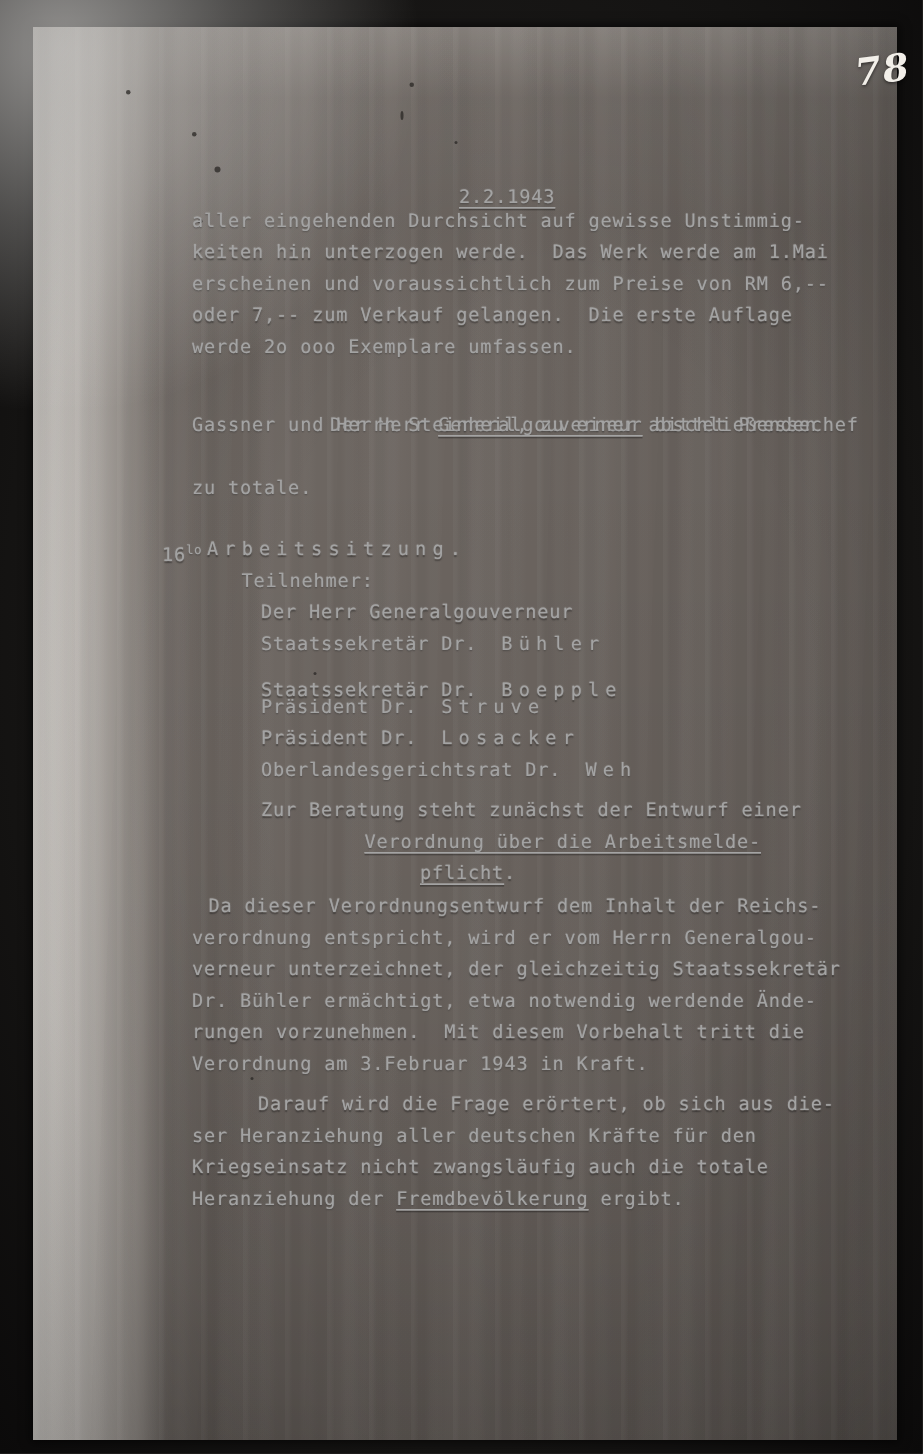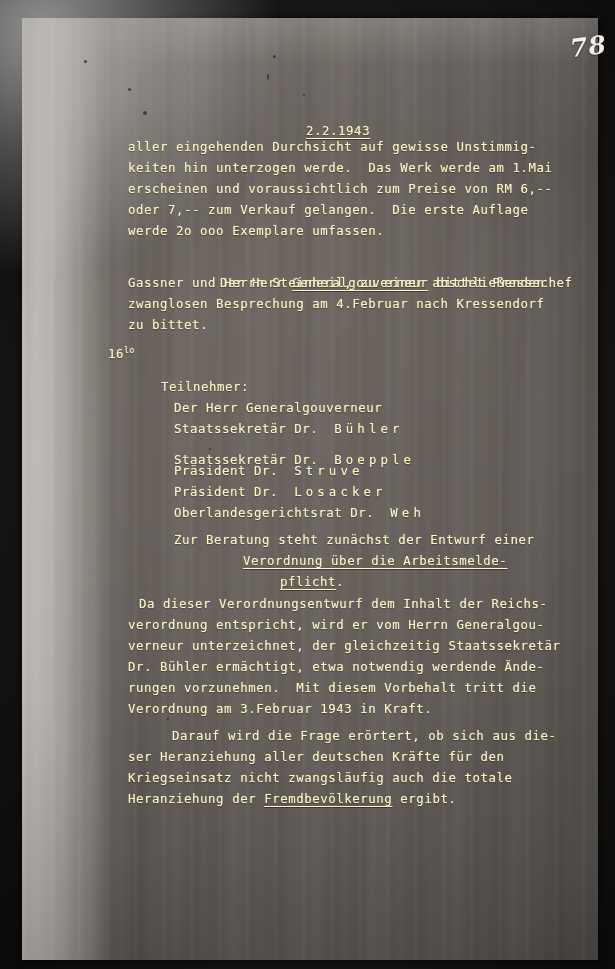--- a/index.html
+++ b/index.html
@@ -113,21 +113,21 @@
         rgba(0,0,0,0) 38%,
         rgba(0,0,0,.10) 74%,
         rgba(0,0,0,.26) 100%);
     pointer-events: none;
   }
 
   
   #type {
     position: absolute;
     inset: 0;
-    color: #fef9c3;
+    color: #a3a3a3;
     font-size: 12.4px;
     line-height: 20.6px;
     letter-spacing: .55px;
     text-shadow:
       0 0 1px rgba(255,255,255,.38),
       0 1px 1px rgba(0,0,0,.40);
     white-space: pre;
     pointer-events: none;
   }
   .ln {
@@ -202,25 +202,25 @@
     <div class="ln" style="left:128px; top:158px;">keiten hin unterzogen werde.  Das Werk werde am 1.Mai</div>
     <div class="ln" style="left:128px; top:179px;">erscheinen und voraussichtlich zum Preise von RM 6,--</div>
     <div class="ln" style="left:128px; top:200px;">oder 7,-- zum Verkauf gelangen.  Die erste Auflage</div>
     <div class="ln" style="left:128px; top:221px;">werde 2o ooo Exemplare umfassen.</div>
 
     
     <div class="ln" style="left:172px; top:252px;">
       <span>Der Herr </span><span class="u">Generalgouverneur</span><span> bittet Pressechef</span>
     </div>
     <div class="ln" style="left:128px; top:273px;">Gassner und Herrn Steinheil, zu einer abschließenden</div>
-    <div class="ln" style="left:128px; top:294px;">zwanglosen Besprechung am 4.Februar nach Kressendorf</div>
-    <div class="ln" style="left:128px; top:315px;">zu bittet.</div>
-
-    
-    <div class="ln" style="left:108px; top:340px;"><span>16</span><span class="sup">lo</span></div>
+    <div class="ln" style="left:128px; top:315px;">zu totale.</div>
+
+    
+    <div class="ln" style="left:108px; top:356px;"><span>16</span><span class="sup">lo</span></div>
+    <div class="ln sp" style="left:138px; top:356px;">Arbeitssitzung.</div>
     <div class="ln" style="left:128px; top:377px;margin-left:33px;">Teilnehmer:</div>
 
     
     <div class="ln" style="left:174px; top:398px;">Der Herr Generalgouverneur</div>
 
     <div class="ln" style="left:174px; top:419px;"><span>Staatssekretär Dr.</span><span>  </span><span class="sp">Bühler</span></div>
 
     <div class="ln" style="left:174px; top:440px;margin-top:10px;"><span>Staatssekretär Dr.</span><span>  </span><span class="sp">Boepple</span></div>
 
     <div class="ln" style="left:174px; top:461px;"><span>Präsident Dr.</span><span>  </span><span class="sp">Struve</span></div>

